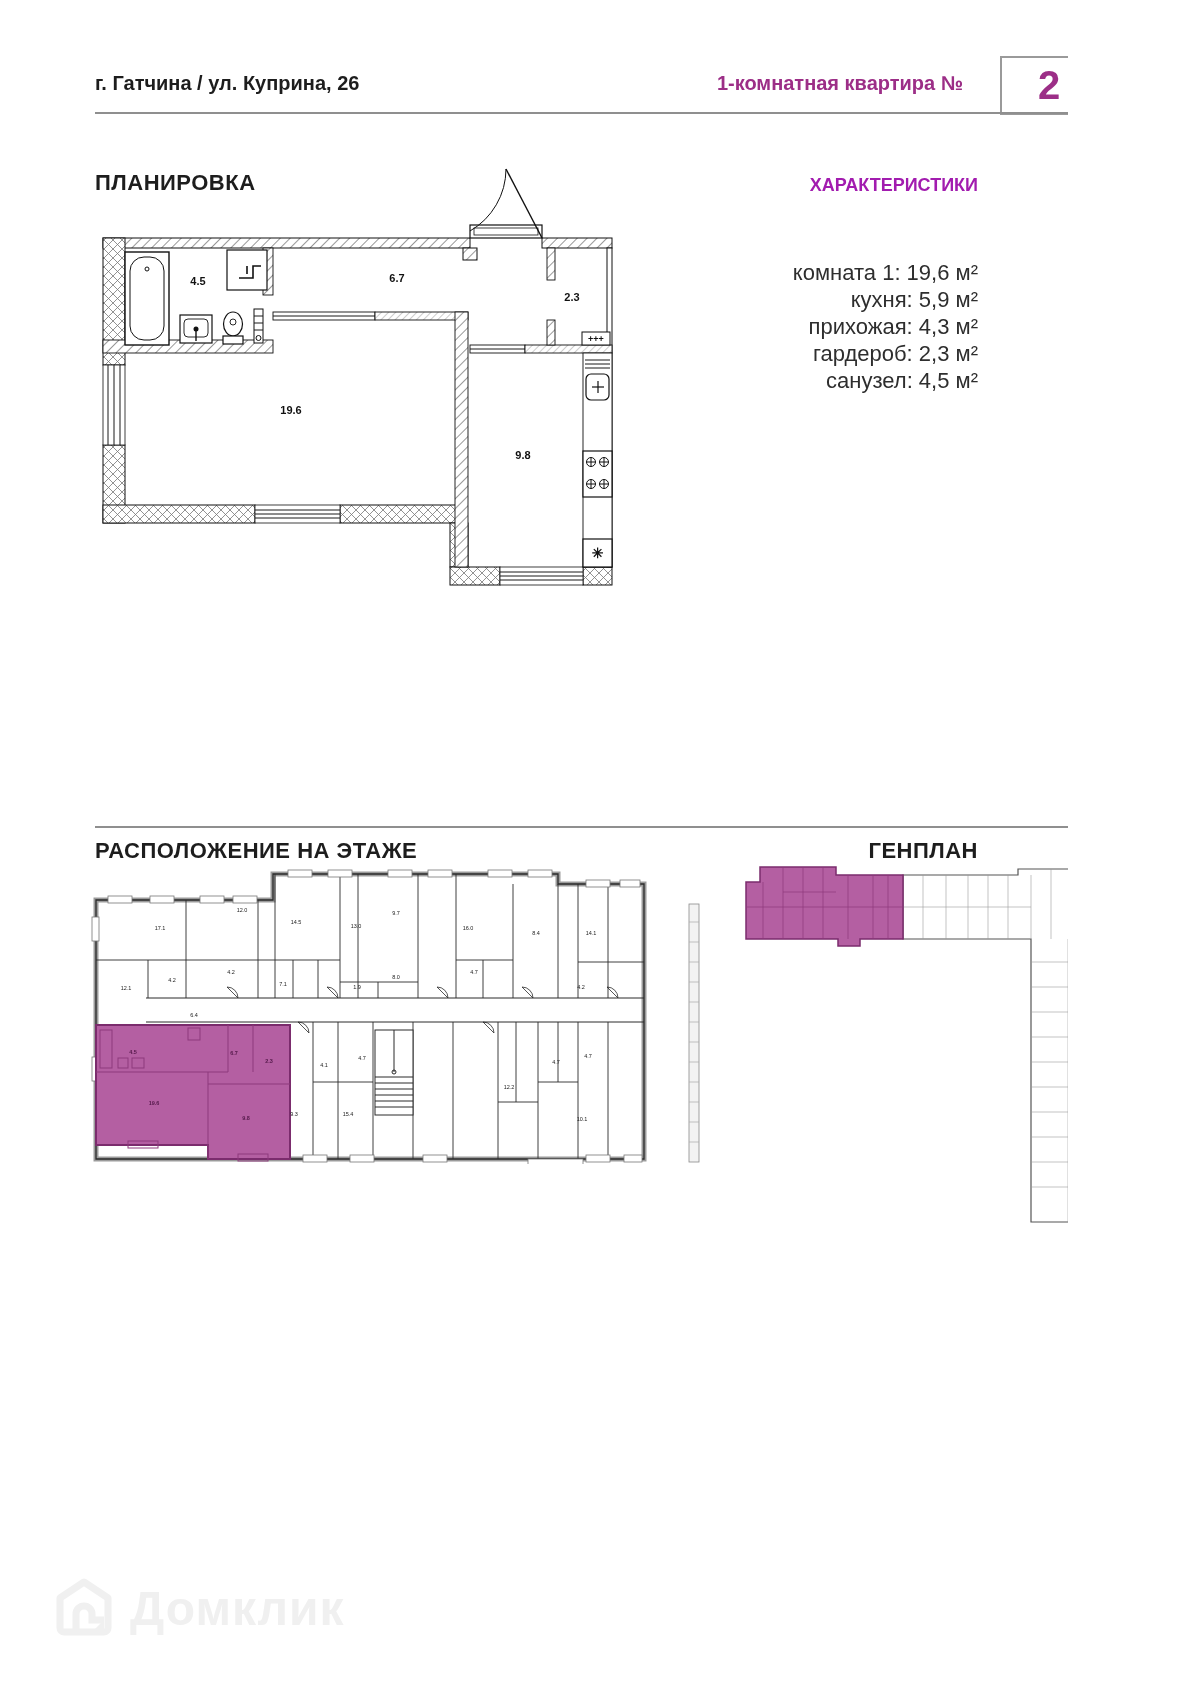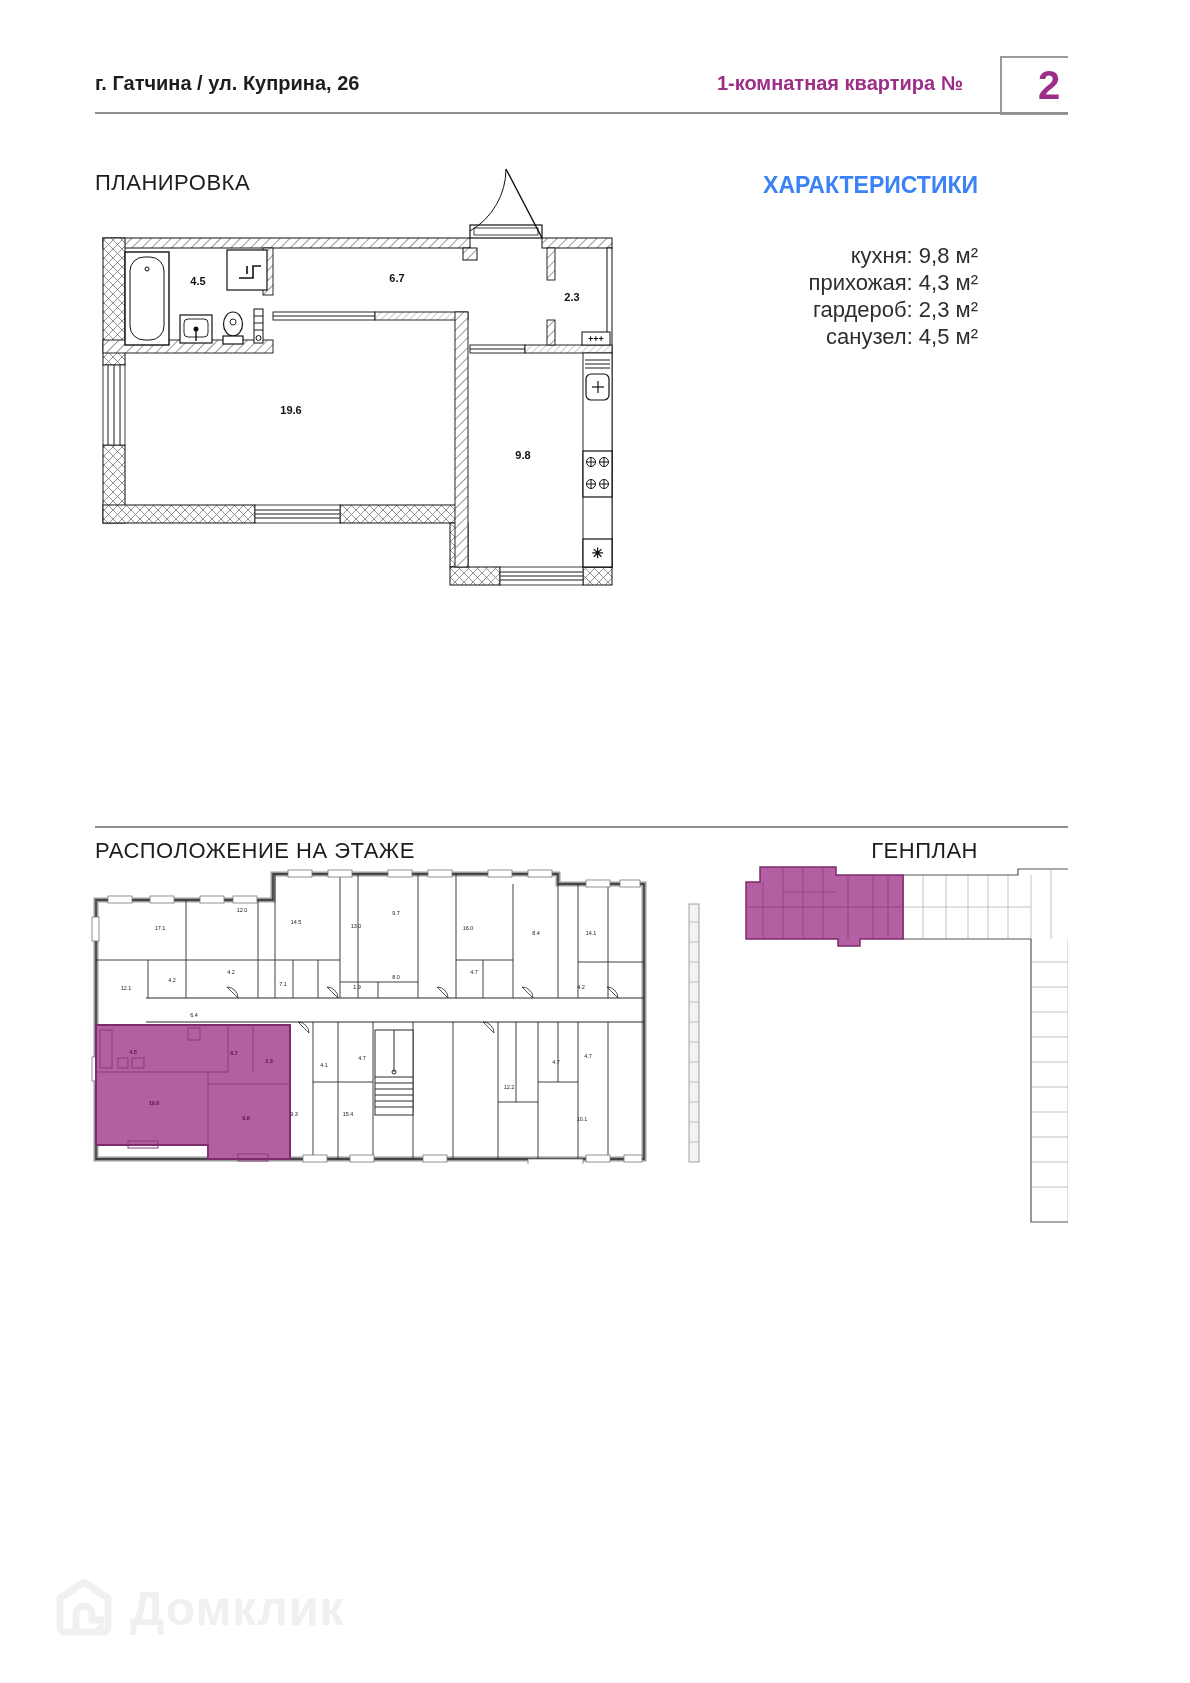--- a/index.html
+++ b/index.html
@@ -5,23 +5,23 @@
   html,body{margin:0;padding:0;background:#fff;}
   #page{position:relative;width:1068px;height:1683px;background:#fff;overflow:hidden;
         font-family:"Liberation Sans",sans-serif;color:#222;}
   .abs{position:absolute;}
   .hdr-address{left:95px;top:72px;font-size:20px;font-weight:bold;color:#1d1d1d;}
   .hdr-apt{right:105px;top:72px;font-size:20px;font-weight:bold;color:var(--accent);}
   .numbox{left:1000px;top:56px;width:94px;height:55px;border:2px solid #9a9a9a;background:#fff;
           display:flex;align-items:center;justify-content:center;}
   .numbox span{font-size:40px;font-weight:bold;color:var(--accent);}
   .rule{left:95px;width:1005px;height:2px;background:#8f8f8f;}
-  .sec-title{font-size:22px;font-weight:normal;color:#1d1d1d;letter-spacing:.5px;}
+  .sec-title{font-size:22px;font-weight:bold;color:#1d1d1d;letter-spacing:.5px;}
   .chars{right:90px;top:172px;width:520px;text-align:right;font-size:22px;color:#2e2e2e;line-height:27px;}
-  .chars .t{font-weight:bold;font-size:23px;margin-bottom:9px;color:#3b82f6;}
+  .chars .t{font-weight:bold;font-size:18px;margin-bottom:26px;color:#a21caf;}
   .chars .gap1{height:34px;}
   .chars .gap2{height:55px;}
   svg text{font-family:"Liberation Sans",sans-serif;}
   .lbl-main{font-size:11px;font-weight:bold;fill:#111;text-anchor:middle;}
   .lbl-floor{font-size:5.5px;fill:#222;text-anchor:middle;}
   .lbl-apt{font-size:5.5px;font-weight:bold;fill:#54194a;text-anchor:middle;}
   .thin{stroke:#1b1b1b;stroke-width:1;fill:none;}
   .wm{left:52px;top:1576px;display:flex;align-items:center;color:#f0f0f0;}
   .wm .txt{font-size:48px;font-weight:bold;letter-spacing:1px;margin-left:14px;}
 </style>
@@ -35,21 +35,22 @@
   <div class="abs numbox">
     <span>2</span>
   </div>
   <div class="abs rule" style="top:112px;"></div>
 
   <div class="abs sec-title" style="left:95px;top:170px;">ПЛАНИРОВКА</div>
 
   <div class="abs chars">
     <div class="t">ХАРАКТЕРИСТИКИ</div>
     <div class="gap1"></div>
-    <div>кухня: 9,8 м²</div>
+    <div>комната 1: 19,6 м²</div>
+    <div>кухня: 5,9 м²</div>
     <div>прихожая: 4,3 м²</div>
     <div>гардероб: 2,3 м²</div>
     <div>санузел: 4,5 м²</div>
     <div class="gap2"></div>
   </div>
 
   <svg class="abs" style="left:95px;top:150px;" width="520" height="440" viewBox="0 -45 520 440">
     <defs>
       <pattern id="hatch" width="7" height="7" patternUnits="userSpaceOnUse" patternTransform="rotate(45)">
         <rect width="7" height="7" fill="#fff"></rect>

